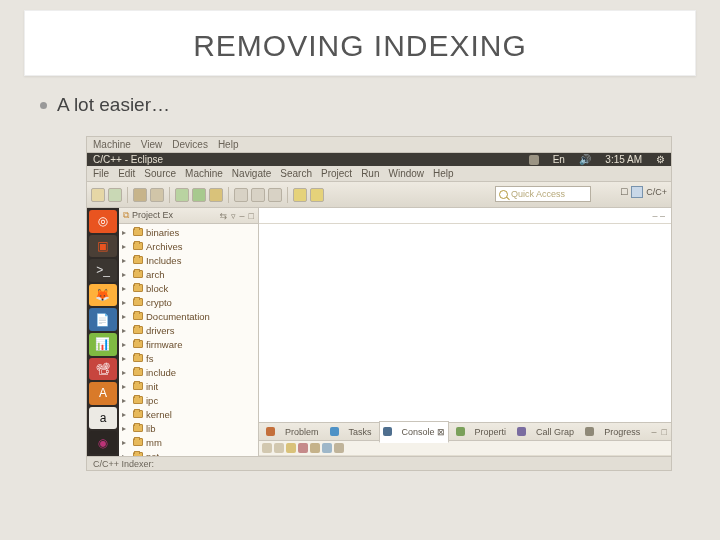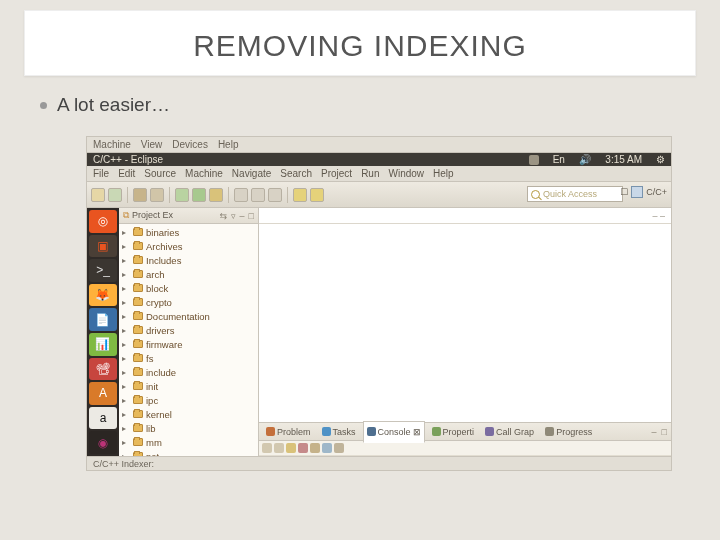--- a/index.html
+++ b/index.html
@@ -73,21 +73,21 @@
     gap:3px; padding:0 4px;
   }
   .tb-btn {
     width: 14px; height: 14px;
     background: #d8d2c5;
     border: 1px solid #b7b0a2;
     border-radius: 2px;
   }
   .tb-sep { width:1px; height:16px; background:#c3bcae; margin:0 2px; }
   .quick-access {
-    position:absolute; right: 48px; top:4px;
+    position:absolute; right: 80px; top:4px;
     width: 96px; height: 16px;
     background: #fff; border:1px solid #b7b0a2;
     display:flex; align-items:center; padding:0 3px;
     font-size:9px; color:#b7a97a;
   }
   .quick-access .mag {
     width:9px;height:9px;border:1.2px solid #b59a3f;border-radius:50%;
     margin-right:3px; position:relative;
   }
   .quick-access .mag::after{
@@ -162,21 +162,21 @@
     font-size:9px;color:#9a9486;align-items:center;
   }
   .bottom-tabs {
     background: linear-gradient(#eeeae1,#e3ded3);
     border-bottom:1px solid #c9c4ba;
     display:flex; gap:3px; padding:2px 3px;
     font-size:9px; color:#5f584d;
     align-items:center; height:18px;
     position:relative;
   }
-  .btab { display:flex;gap:2px;align-items:center;padding:5px 3px;border:1px solid transparent;}
+  .btab { display:flex;gap:10px;align-items:center;padding:5px 3px;border:1px solid transparent;}
   .btab.active{background:#fff;border:1px solid #c9c4ba;border-bottom-color:#fff;}
   .bicn{width:9px;height:9px;border-radius:2px;}
   .console-toolbar{
     height:15px;background:#f5f2ea;border-bottom:1px solid #e2ddd1;
     display:flex;gap:2px;padding:0 3px;align-items:center;
   }
   .ct-btn{width:10px;height:10px;border-radius:2px;}
   .console-body{background:#fff;height:62px;padding:2px 6px;font-family:monospace;font-size:9px;color:#4b4238;overflow:hidden;}
   .console-line{white-space:pre;}
   .console-line.green{color:#6a8a3f;}

